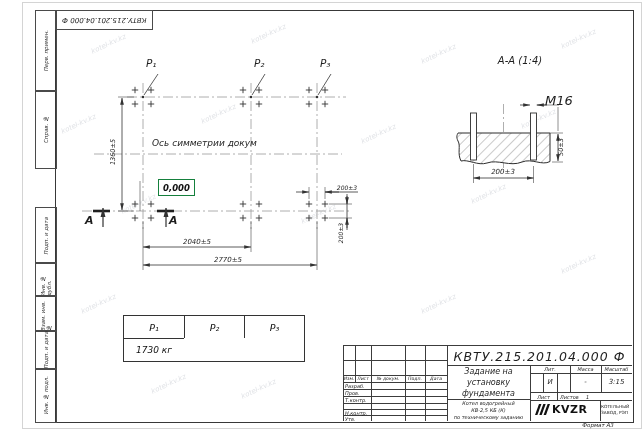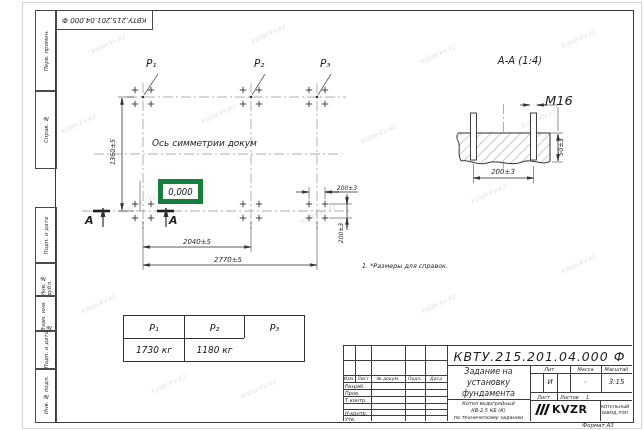--- a/index.html
+++ b/index.html
@@ -13,22 +13,22 @@
   .wm{position:absolute;font-size:7px;color:#b9bdc6;opacity:.45;transform:rotate(-25deg);
       font-style:italic;pointer-events:none;}
   .vbox{position:absolute;left:35px;width:20px;border:1px solid #4a4a4a;display:flex;
         align-items:center;justify-content:center;background:#fff0;}
   .vbox span{writing-mode:vertical-rl;transform:rotate(180deg);font-size:5.5px;
         font-style:italic;color:#333;}
   .stamp180{position:absolute;left:55px;top:10px;width:96px;height:18px;border:1.2px solid #4a4a4a;
         display:flex;align-items:center;justify-content:center;}
   .stamp180 span{transform:rotate(180deg);font-size:7px;font-style:italic;color:#222;}
   .ln{position:absolute;background:#3c3c3c;}
-  .box000{position:absolute;left:158px;top:179px;width:35px;height:15px;border:5px solid #15803d;
-        display:flex;align-items:center;justify-content:center;font-style:italic;font-size:8.5px;color:#111;}
+  .box000{position:absolute;left:158px;top:179px;width:35px;height:15px;border:1px solid #15803d;
+        display:flex;align-items:center;justify-content:center;font-style:italic;font-size:8.5px;color:#111;font-weight:bold;}
   .ldtable{position:absolute;left:123px;top:315px;width:180px;height:45px;border:1.2px solid #333;
         display:grid;grid-template-columns:1fr 1fr 1fr;grid-template-rows:22px 1fr;}
   .ldtable div{display:flex;align-items:center;justify-content:center;font-style:italic;color:#111;}
   .bl{border-left:1px solid #333;} .bt{border-top:1px solid #333;}
   .hdr{font-size:9.5px;} .val{font-size:9px;}
   .notes{position:absolute;left:352px;top:262px;width:280px;}
   .notes p{margin:0;font-size:6.4px;line-height:9.6px;text-indent:10px;font-style:italic;color:#222;}
   .logo-kvzr{position:absolute;left:534px;top:403px;display:flex;align-items:center;gap:2px;}
   .logo-kvzr b{font-size:11px;font-style:normal;letter-spacing:.5px;color:#111;}
   .cap{position:absolute;left:601px;top:404px;width:30px;font-size:4.3px;line-height:5.6px;
@@ -199,29 +199,27 @@
   <div class="t c" style="left:328px;top:227px;width:30px;height:12px;font-size:6px;transform:rotate(-90deg)">200±3</div>
   <div class="t" style="left:85px;top:214px;font-size:11px;font-weight:600">А</div>
   <div class="t" style="left:169px;top:214px;font-size:11px;font-weight:600">А</div>
 
   <div class="t c" style="left:480px;top:55px;width:80px;font-size:10px">А-А (1:4)</div>
   <div class="t" style="left:545px;top:93px;font-size:13px">М16</div>
   <div class="t c" style="left:548px;top:141px;width:30px;height:12px;font-size:6.5px;transform:rotate(-90deg)">50±3</div>
   <div class="t c" style="left:487px;top:168px;width:32px;font-size:7px">200±3</div>
 
   <div class="notes">
-    <p>1. *Размеры для справок.</p>
   </div>
 
   <div class="ldtable">
     <div class="hdr">P₁</div>
     <div class="hdr bl">P₂</div>
     <div class="hdr bl">P₃</div>
     <div class="val bt">1730 кг</div>
-    <div class="val bl bt">1180 кг</div>
   </div>
 
   <div>
     <div class="ln" style="left:343px;top:345px;width:289px;height:1.4px"></div>
     <div class="ln" style="left:343px;top:345px;width:1.4px;height:76px"></div>
     <div class="ln" style="left:343px;top:360px;width:104px;height:1px"></div>
     <div class="ln" style="left:343px;top:375px;width:104px;height:1px"></div>
     <div class="ln" style="left:343px;top:382px;width:104px;height:1px"></div>
     <div class="ln" style="left:343px;top:389px;width:104px;height:1px"></div>
     <div class="ln" style="left:343px;top:396px;width:104px;height:1px"></div>

